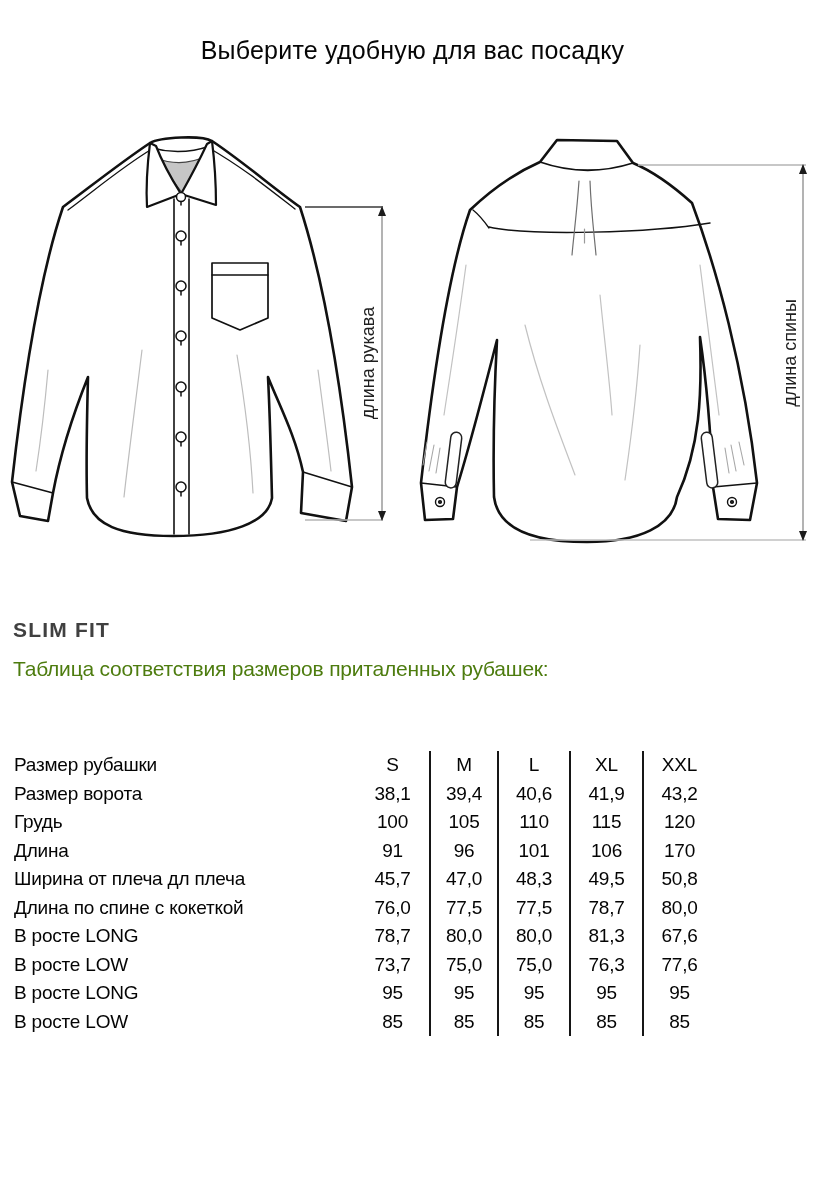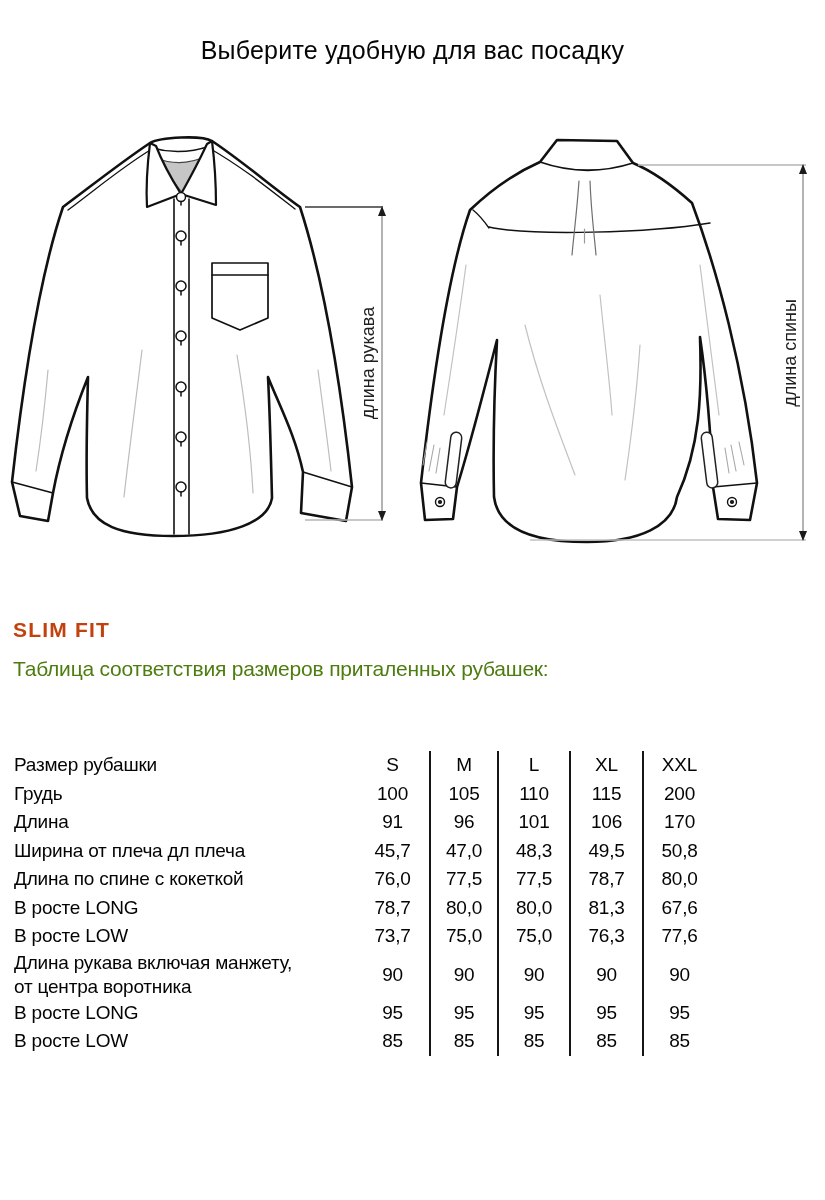--- a/index.html
+++ b/index.html
@@ -2,21 +2,21 @@
 <html><head>
 <meta charset="utf-8">
 <style>
   html,body{margin:0;padding:0;background:#fff;}
   #page{position:relative;width:825px;height:1200px;background:#ffffff;overflow:hidden;
         font-family:"Liberation Sans","DejaVu Sans",sans-serif;color:#000;}
   .page-title{position:absolute;top:36px;left:0;width:825px;text-align:center;
         font-size:25px;font-weight:400;color:#060606;letter-spacing:.2px;}
   #diagram-svg{position:absolute;top:115px;left:0;}
   .slim-heading{position:absolute;left:13px;top:618px;font-size:21px;font-weight:700;
-        letter-spacing:1.2px;color:#c2410c;}
+        letter-spacing:1.2px;color:#404040;}
   .slim-subtitle{position:absolute;left:13px;top:657px;font-size:21px;font-weight:400;
         color:#4d7c0f;letter-spacing:-.2px;}
   table.size-table{position:absolute;left:14px;top:751px;width:701px;
         border-collapse:collapse;table-layout:fixed;}
   table.size-table td{height:28.5px;padding:0;font-size:19px;line-height:24px;
         vertical-align:middle;letter-spacing:-.2px;color:#040404;}
   td.lbl{text-align:left;padding-left:14px;white-space:pre-line;margin-left:44px;}
   td.val{text-align:center;border-left:2px solid #161616;}
   td.val.first{border-left:none;}
 </style>
@@ -181,26 +181,34 @@
     <tbody>
         <tr>
           <td class="lbl">Размер рубашки</td>
           <td class="val first">S</td>
           <td class="val">M</td>
           <td class="val">L</td>
           <td class="val">XL</td>
           <td class="val">XXL</td>
         </tr>
         <tr>
+          <td class="lbl">Размер ворота</td>
+          <td class="val first">38,1</td>
+          <td class="val">39,4</td>
+          <td class="val">40,6</td>
+          <td class="val">41,9</td>
+          <td class="val">43,2</td>
+        </tr>
+        <tr>
           <td class="lbl">Грудь</td>
           <td class="val first">100</td>
           <td class="val">105</td>
           <td class="val">110</td>
           <td class="val">115</td>
-          <td class="val">200</td>
+          <td class="val">120</td>
         </tr>
         <tr>
           <td class="lbl">Длина</td>
           <td class="val first">91</td>
           <td class="val">96</td>
           <td class="val">101</td>
           <td class="val">106</td>
           <td class="val">170</td>
         </tr>
         <tr>
@@ -229,29 +237,20 @@
         </tr>
         <tr>
           <td class="lbl">В росте LOW</td>
           <td class="val first">73,7</td>
           <td class="val">75,0</td>
           <td class="val">75,0</td>
           <td class="val">76,3</td>
           <td class="val">77,6</td>
         </tr>
         <tr>
-          <td class="lbl">Длина рукава включая манжету,
-от центра воротника</td>
-          <td class="val first">90</td>
-          <td class="val">90</td>
-          <td class="val">90</td>
-          <td class="val">90</td>
-          <td class="val">90</td>
-        </tr>
-        <tr>
           <td class="lbl">В росте LONG</td>
           <td class="val first">95</td>
           <td class="val">95</td>
           <td class="val">95</td>
           <td class="val">95</td>
           <td class="val">95</td>
         </tr>
         <tr>
           <td class="lbl">В росте LOW</td>
           <td class="val first">85</td>

